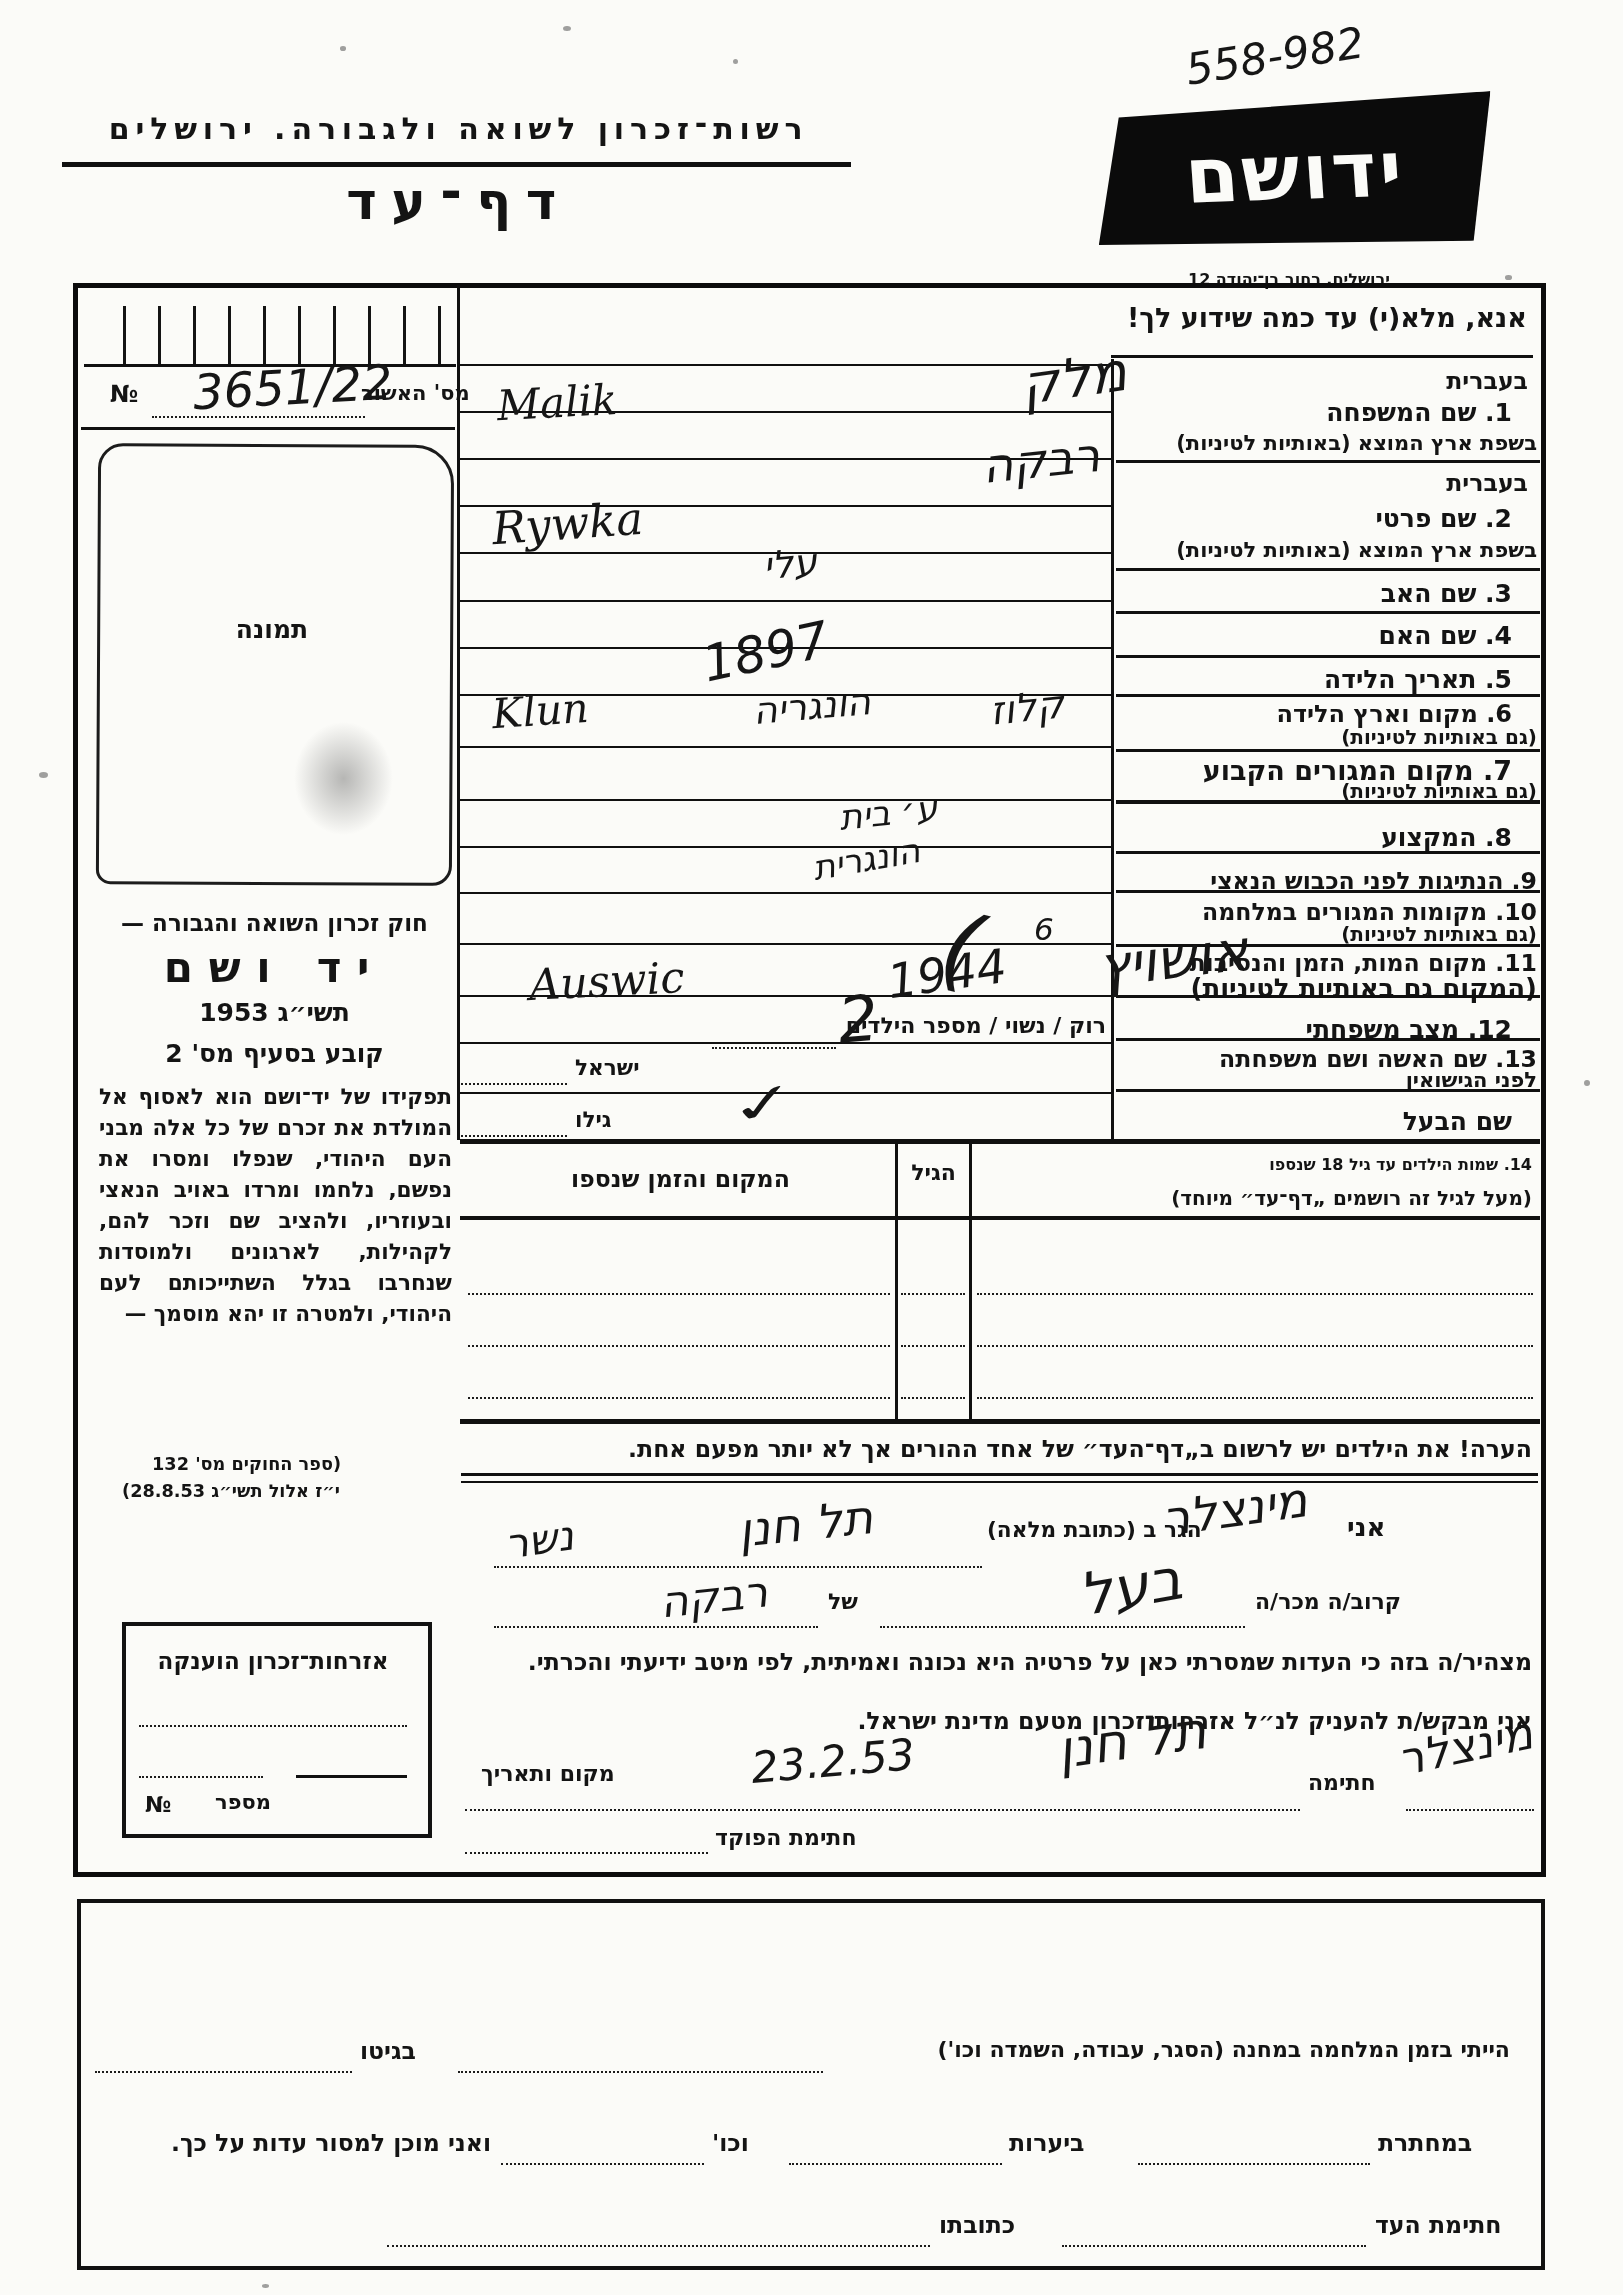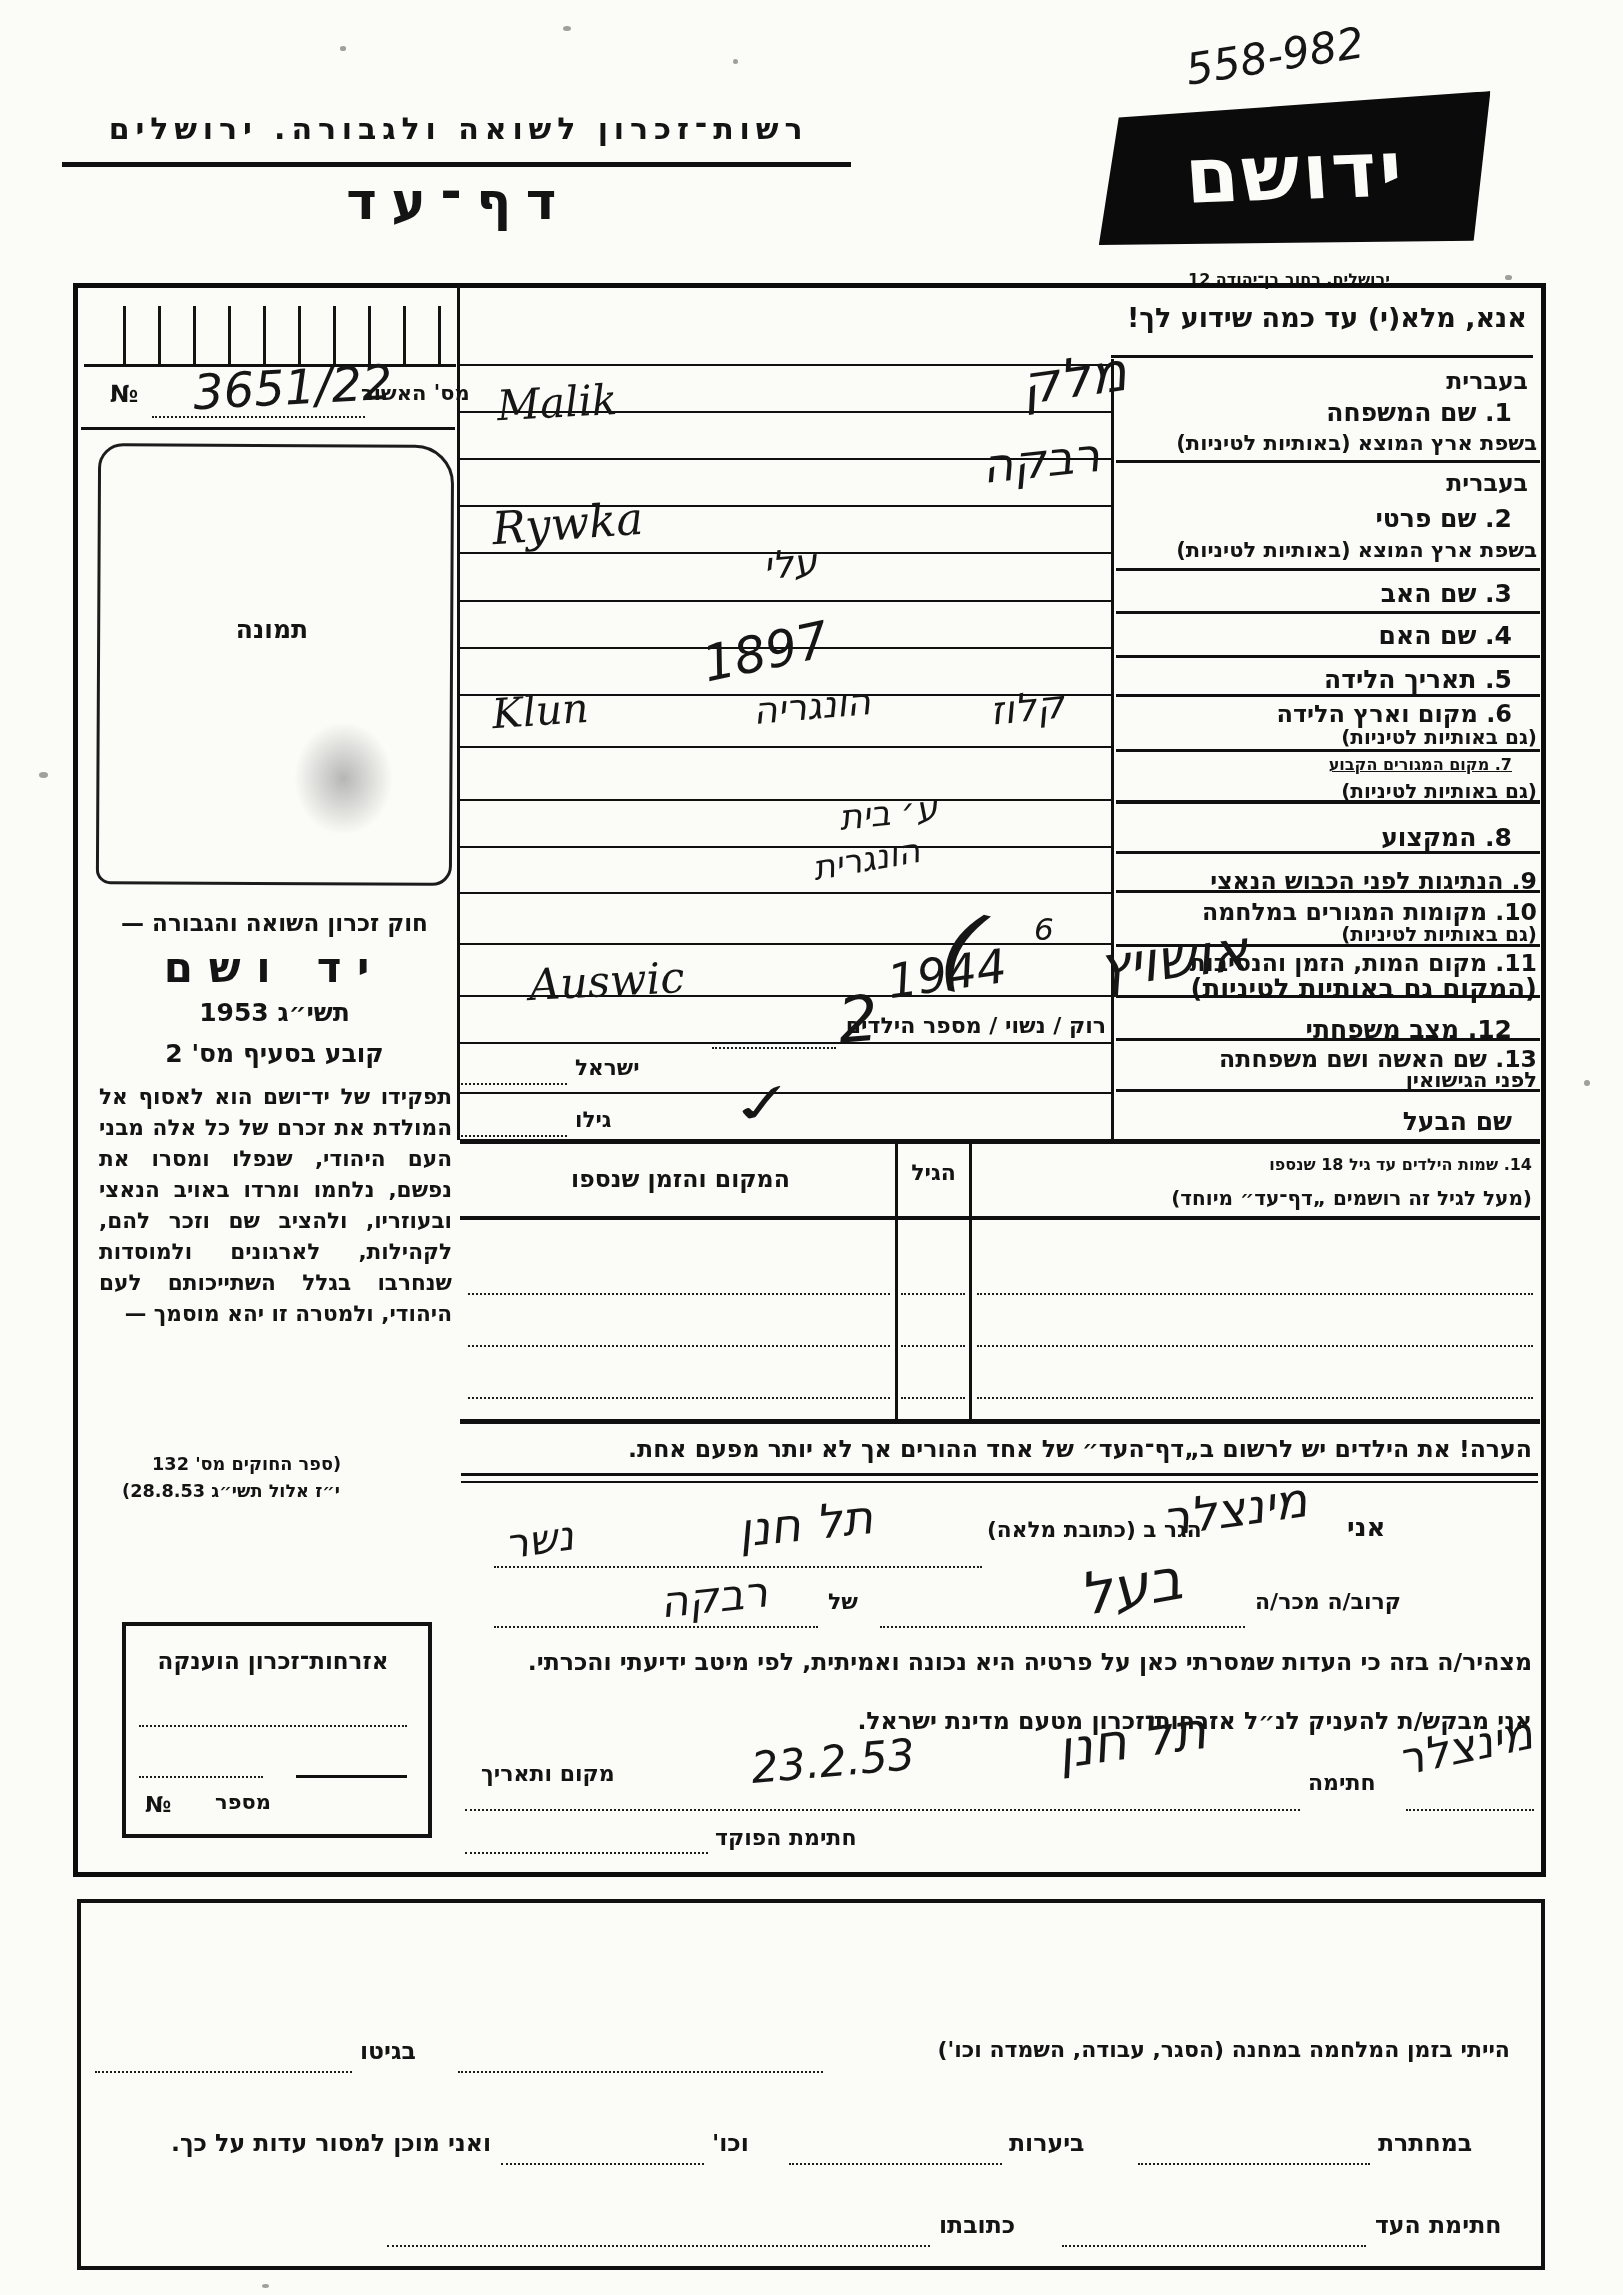--- a/index.html
+++ b/index.html
@@ -85,21 +85,21 @@
   <div class="abs lbl rt" style="left:1119px;top:621px;width:393px;font-size:25px;">4. שם האם</div>
   <div class="abs rule" style="left:1116px;top:655px;width:424px;height:2.6px;"></div>
 
   <div class="abs lbl rt" style="left:1119px;top:665px;width:393px;font-size:25px;">5. תאריך הלידה</div>
   <div class="abs rule" style="left:1116px;top:694px;width:424px;height:2.6px;"></div>
 
   <div class="abs lbl rt" style="left:1119px;top:700px;width:393px;font-size:24px;">6. מקום וארץ הלידה</div>
   <div class="abs lbl rt" style="left:1119px;top:725px;width:418px;font-size:20px;">(גם באותיות לטיניות)</div>
   <div class="abs rule" style="left:1116px;top:749px;width:424px;height:2.6px;"></div>
 
-  <div class="abs lbl rt" style="left:1119px;top:755px;width:393px;font-size:16px;text-decoration:underline;">7. מקום המגורים הקבוע</div>
+  <div class="abs lbl rt" style="left:1119px;top:755px;width:393px;font-size:27px;">7. מקום המגורים הקבוע</div>
   <div class="abs lbl rt" style="left:1119px;top:779px;width:418px;font-size:20px;">(גם באותיות לטיניות)</div>
   <div class="abs rule" style="left:1116px;top:800px;width:424px;height:3.9px;"></div>
 
   <div class="abs lbl rt" style="left:1119px;top:823px;width:393px;font-size:25px;">8. המקצוע</div>
   <div class="abs rule" style="left:1116px;top:851px;width:424px;height:2.6px;"></div>
 
   <div class="abs lbl rt" style="left:1119px;top:867px;width:418px;font-size:23.6px;">9. הנתיגות לפני הכבוש הנאצי</div>
   <div class="abs rule" style="left:1116px;top:890px;width:424px;height:2.6px;"></div>
 
   <div class="abs lbl rt" style="left:1119px;top:898px;width:418px;font-size:23.6px;">10. מקומות המגורים במלחמה</div>

